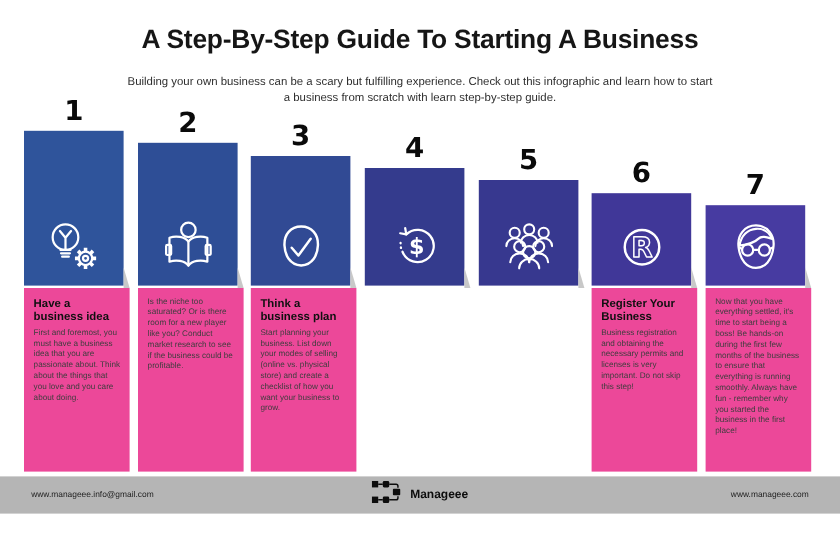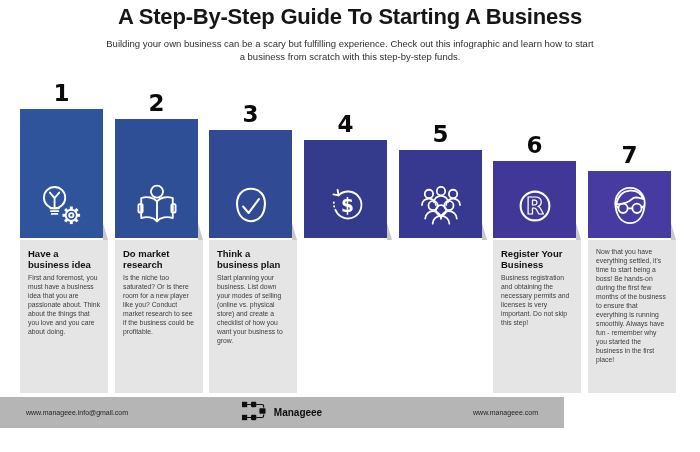--- a/index.html
+++ b/index.html
@@ -1,46 +1,46 @@
 <!DOCTYPE html>
 <html><head>
 <meta charset="utf-8">
 <style>
   html,body{margin:0;padding:0;}
   body{width:700px;height:452px;background:#ffffff;font-family:"Liberation Sans",sans-serif;position:relative;overflow:hidden;}
   .page{position:absolute;inset:0;}
 
   
-  .title{margin:0;padding-top:4px;text-align:center;font-size:22px;font-weight:800;color:#161616;letter-spacing:-0.2px;}
+  .title{margin:16px;padding-top:4px;text-align:center;font-size:22px;font-weight:800;color:#161616;letter-spacing:-0.2px;}
   .subtitle{margin:7px auto 0;max-width:492px;text-align:center;font-size:9.5px;line-height:1.4;color:#2e2e2e;}
 
   
   .steps{position:absolute;left:0;top:88px;width:700px;height:305px;}
   .step{position:absolute;top:0;width:88px;height:305px;}
   .step-number{position:absolute;left:0;width:83px;height:26px;line-height:26px;text-align:center;font-size:23px;font-weight:900;color:#0a0a0a;font-family:"DejaVu Sans",sans-serif;}
   .step-block{position:absolute;left:0;width:83px;display:flex;align-items:flex-end;justify-content:center;}
   .step-block svg{display:block;margin-bottom:6px;}
   .fold{position:absolute;left:83px;top:135px;width:0;height:0;border-bottom:17px solid #c8c8c8;border-right:5px solid transparent;}
-  .step-panel{position:absolute;left:0;top:152px;width:88px;height:153px;background:#e5e5e5;box-sizing:border-box;padding:8px 7px 6px 8px;overflow:hidden;}
+  .step-panel{position:absolute;left:0;top:152px;width:88px;height:153px;background:#ec4899;box-sizing:border-box;padding:8px 7px 6px 8px;overflow:hidden;}
   .step-heading{margin:0 0 4px 0;font-size:9.5px;line-height:1.18;font-weight:800;color:#101010;}
   .step-body{margin:0;font-size:6.8px;line-height:1.32;color:#3d3d3d;}
 
   
-  .footer{position:absolute;left:0;top:397px;width:564px;height:31px;background:#b5b5b5;display:flex;align-items:center;justify-content:space-between;box-sizing:border-box;padding:0 26px;}
+  .footer{position:absolute;left:0;top:397px;width:700px;height:31px;background:#b5b5b5;display:flex;align-items:center;justify-content:space-between;box-sizing:border-box;padding:0 26px;}
   .footer-text{font-size:7px;color:#1f1f1f;}
   .brand{position:absolute;left:50%;top:0;height:31px;transform:translateX(-50%);display:flex;align-items:center;gap:6px;}
   .brand-name{font-size:10px;font-weight:800;color:#0d0d0d;}
 </style>
 </head>
 <body>
 
 <div class="page">
 
   <h1 class="title">A Step-By-Step Guide To Starting A Business</h1>
-  <p class="subtitle">Building your own business can be a scary but fulfilling experience. Check out this infographic and learn how to start a business from scratch with this step-by-step funds.</p>
+  <p class="subtitle">Building your own business can be a scary but fulfilling experience. Check out this infographic and learn how to start a business from scratch with learn step-by-step guide.</p>
 
   <div class="steps">
       <div class="step" style="left: 20px;">
     <div class="step-number" style="top: -8px;">1</div>
     <div class="step-block" style="top: 21px; height: 129px; background: rgb(47, 84, 155);">
       <span class="step-icon">
             <svg width="52" height="52" viewBox="0 0 56 56" fill="none" stroke="#ffffff" stroke-width="2" stroke-linecap="round" stroke-linejoin="round">
     <circle cx="20" cy="19" r="11.5"></circle>
     <path d="M15,13.5 L20,19.5 M25,13.5 L20,19.5 M20,19.5 V30"></path>
     <path d="M15.5,30.5 h9 M16,33.5 h8 M17,36.5 h6"></path>
@@ -73,21 +73,20 @@
     <circle cx="28" cy="12.5" r="6.5"></circle>
     <path d="M28,23 C24.5,18.5 17,17.5 11,19.5 L11,41 C17,39 24.5,40 28,44.5 C31.5,40 39,39 45,41 L45,19.5 C39,17.5 31.5,18.5 28,23 Z"></path>
     <path d="M28,23 L28,44.5"></path>
     <rect x="8" y="26" width="4.5" height="9" rx="1.2"></rect>
     <rect x="43.5" y="26" width="4.5" height="9" rx="1.2"></rect>
   </svg>
           </span>
     </div>
     <span class="fold"></span>
     <div class="step-panel">
-      <h3 class="step-heading">Do market research</h3>
       <p class="step-body">Is the niche too saturated? Or is there room for a new player like you? Conduct market research to see if the business could be profitable.</p>
     </div>
   </div>
       <div class="step" style="left: 209px;">
     <div class="step-number" style="top: 13px;">3</div>
     <div class="step-block" style="top: 42px; height: 108px; background: rgb(49, 74, 148);">
       <span class="step-icon">
             <svg width="52" height="52" viewBox="0 0 56 56" fill="none" stroke="#ffffff" stroke-width="2.2" stroke-linecap="round" stroke-linejoin="round">
     <path d="M28,9.5 C37.5,9.5 43.5,16.5 43,26.5 C42.6,35 38.5,43.5 28,44.5 C17.5,43.5 13.4,35 13,26.5 C12.5,16.5 18.5,9.5 28,9.5 Z"></path>
     <polyline points="19.5,28.5 25.5,35.5 36.5,20.5"></polyline>

